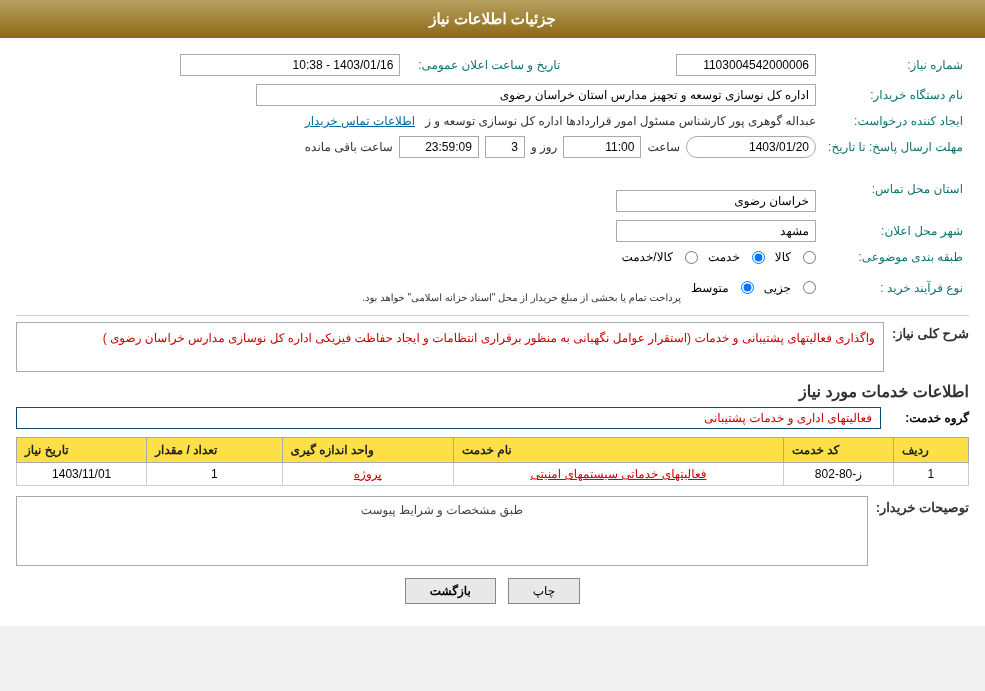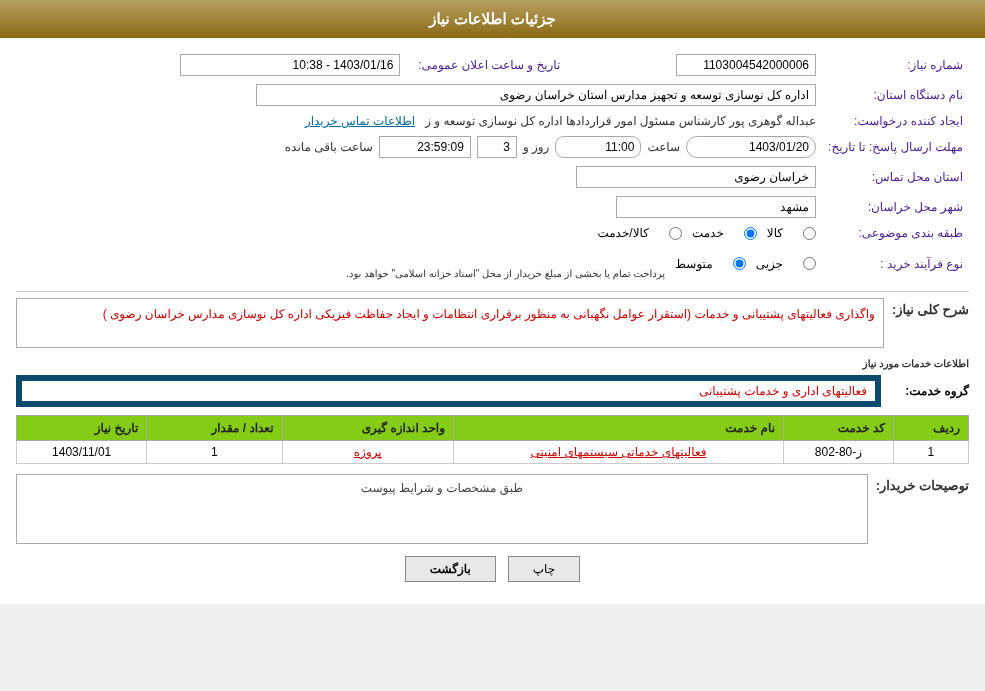--- a/index.html
+++ b/index.html
@@ -31,21 +31,21 @@
       border-collapse: collapse;
       margin-bottom: 8px;
     }
     .info-table td {
       padding: 4px 6px;
       vertical-align: middle;
       font-size: 12px;
     }
     .label-cell {
       text-align: right;
-      color: #4c1d95;
+      color: #0f766e;
       white-space: nowrap;
       font-weight: normal;
       width: 130px;
     }
     .value-cell {
       text-align: right;
     }
     .input-box {
       border: 1px solid #aaa;
       background: #fff;
@@ -71,21 +71,21 @@
     }
     .radio-row {
       display: flex;
       align-items: center;
       gap: 10px;
       direction: rtl;
     }
     .radio-item {
       display: flex;
       align-items: center;
-      gap: 20px;
+      gap: 12px;
       cursor: pointer;
     }
     .radio-item input[type=radio] {
       cursor: pointer;
     }
     .time-row {
       display: flex;
       align-items: center;
       gap: 6px;
       direction: rtl;
@@ -111,58 +111,58 @@
       padding: 6px 8px;
       flex: 1;
       font-size: 12px;
       color: #c00;
       direction: rtl;
       text-align: right;
       min-height: 50px;
     }
     .services-section-title {
       font-weight: bold;
-      font-size: 10px;
+      font-size: 16px;
       margin: 10px 0 6px 0;
       text-align: right;
       color: #333;
     }
     .service-group-row {
       display: flex;
       flex-direction: row;
       align-items: center;
       gap: 8px;
       margin-bottom: 8px;
     }
     .service-group-label {
       font-weight: bold;
       font-size: 12px;
       white-space: nowrap;
       width: 80px;
       text-align: right;
     }
     .service-group-value {
-      border: 6px solid #0c4a6e;
+      border: 1px solid #0c4a6e;
       padding: 3px 8px;
       font-size: 12px;
       color: #c00;
       flex: 1;
       direction: rtl;
     }
     .data-table {
       width: 100%;
       border-collapse: collapse;
       margin-bottom: 10px;
       font-size: 12px;
     }
     .data-table th {
-      background: #84cc16;
+      background: #fde047;
       border: 1px solid #aaa;
       padding: 5px 8px;
-      text-align: right;
+      text-align: left;
       font-weight: bold;
       color: #222;
     }
     .data-table td {
       border: 1px solid #ccc;
       padding: 4px 8px;
       text-align: center;
       background: #fff;
     }
     .buyer-desc-row {
@@ -237,55 +237,55 @@
         <td class="label-cell">شماره نیاز:</td>
         <td class="value-cell">
           <span class="input-box small-input" style="display:inline-block;">1103004542000006</span>
         </td>
         <td style="width:160px;" class="label-cell">تاریخ و ساعت اعلان عمومی:</td>
         <td class="value-cell">
           <span class="input-box medium-input" style="display:inline-block;">1403/01/16 - 10:38</span>
         </td>
       </tr>
       <tr>
-        <td class="label-cell">نام دستگاه استان:</td>
+        <td class="label-cell">نام دستگاه خریدار:</td>
         <td class="value-cell" colspan="3">
           <span class="input-box" style="display:inline-block; width:560px;">اداره کل نوسازی  توسعه و تجهیز مدارس استان خراسان رضوی</span>
         </td>
       </tr>
       <tr>
         <td class="label-cell">ایجاد کننده درخواست:</td>
         <td class="value-cell" colspan="3">
           <span style="color:#333;">عبداله گوهری پور کارشناس مسئول امور قراردادها  اداره کل نوسازی  توسعه و ز</span>
           &nbsp;
           <span class="link-text">اطلاعات تماس خریدار</span>
         </td>
       </tr>
       <tr>
         <td class="label-cell">مهلت ارسال پاسخ: تا تاریخ:</td>
         <td class="value-cell" colspan="3">
           <div class="time-row">
             <span class="input-box date-input" style="display:inline-block;">1403/01/20</span>
             <span class="time-label">ساعت</span>
-            <span class="input-box" style="width:86px; display:inline-block;border-radius:9px;">11:00</span>
+            <span class="input-box" style="width:78px; display:inline-block;">11:00</span>
             <span class="time-label">روز و</span>
             <span class="input-box" style="width:40px; display:inline-block;">3</span>
-            <span class="input-box" style="width:92px; display:inline-block;">23:59:09</span>
+            <span class="input-box" style="width:80px; display:inline-block;">23:59:09</span>
             <span class="time-label">ساعت باقی مانده</span>
           </div>
         </td>
       </tr>
       <tr>
         <td class="label-cell">استان محل تماس:</td>
         <td class="value-cell" colspan="3">
-          <span class="input-box" style="width:240px; display:inline-block;">خراسان رضوی</span>
-        </td>
-      </tr>
-      <tr>
-        <td class="label-cell">شهر محل خراسان:</td>
+          <span class="input-box" style="width:200px; display:inline-block;margin-top:24px;">خراسان رضوی</span>
+        </td>
+      </tr>
+      <tr>
+        <td class="label-cell">شهر محل اعلان:</td>
         <td class="value-cell" colspan="3">
           <span class="input-box" style="width:200px; display:inline-block;">مشهد</span>
         </td>
       </tr>
       <tr>
         <td class="label-cell">طبقه بندی موضوعی:</td>
         <td class="value-cell" colspan="3">
           <div class="radio-row">
             <label class="radio-item">
               <input type="radio" name="category" style="">

